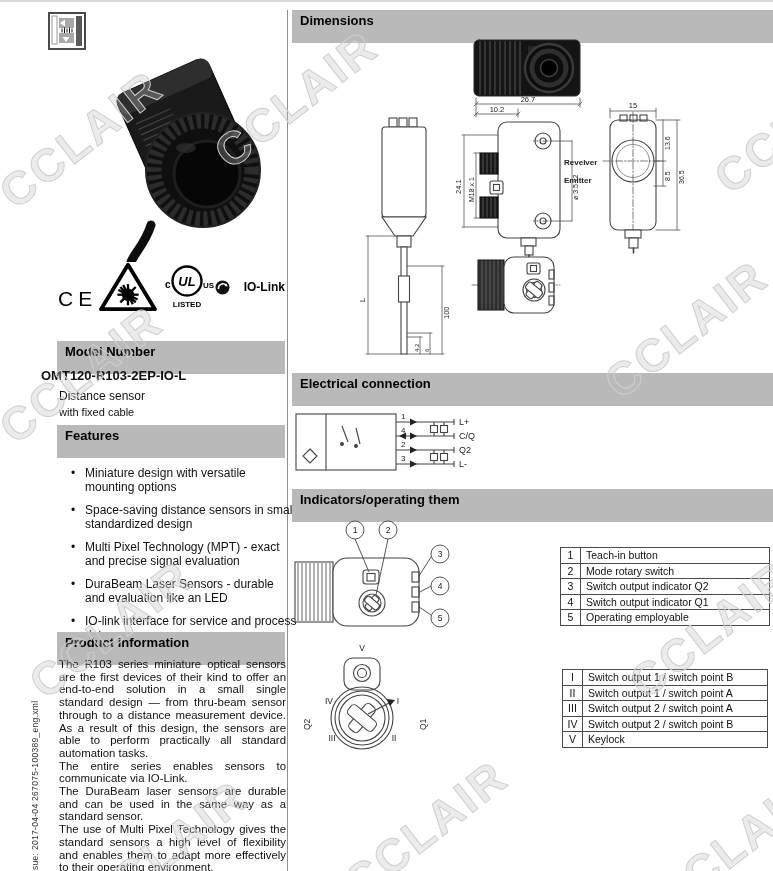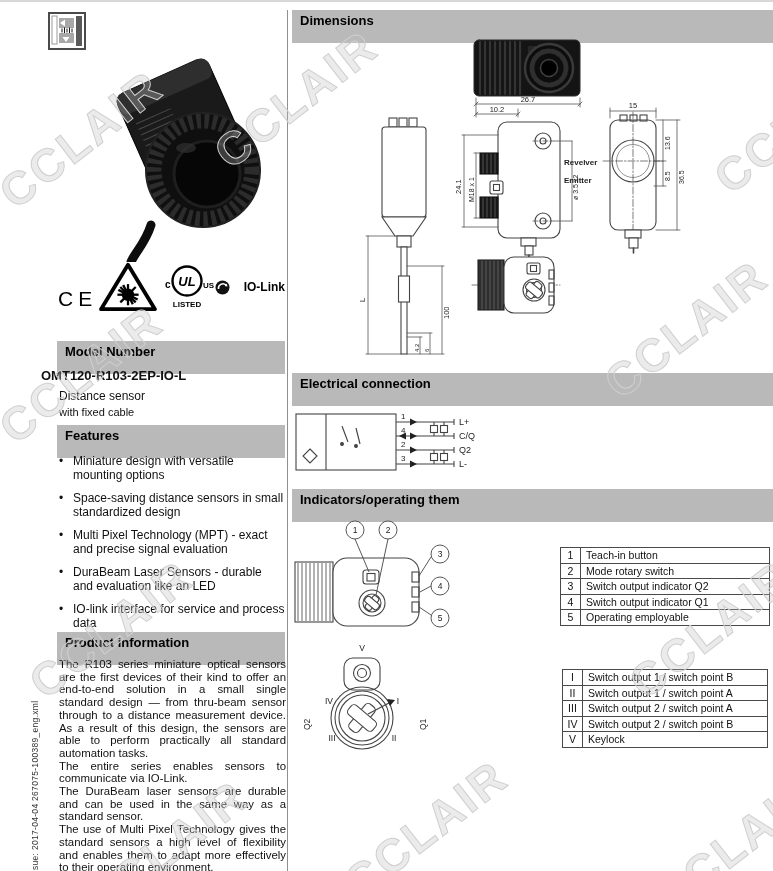--- a/index.html
+++ b/index.html
@@ -19,21 +19,21 @@
     transform:rotate(-38deg);pointer-events:none;white-space:nowrap;z-index:40;
   }
   .side-text{
     position:absolute;left:30px;top:868px;width:285px;
     transform:rotate(-90deg);transform-origin:0 0;
     font-size:8.5px;color:#333;letter-spacing:.3px;white-space:nowrap;
   }
   .model-number{position:absolute;left:41px;top:366px;font-size:13px;font-weight:bold;}
   .model-line1{position:absolute;left:59px;top:387px;font-size:12px;}
   .model-line2{position:absolute;left:59px;top:404px;font-size:11px;}
-  .features-list{position:absolute;left:59px;top:452px;width:226px;margin:0;padding:0;list-style:none;}
+  .features-list{position:absolute;left:59px;top:452px;width:226px;margin:12px;padding:0;list-style:none;}
   .features-list li{font-size:12px;line-height:14px;margin:0 0 9px 14px;position:relative;}
   .features-list li::before{content:"•";position:absolute;left:-14px;top:0;}
   .prodinfo{position:absolute;left:59px;top:656px;width:227px;font-size:11.4px;line-height:12.7px;text-align:justify;}
   .prodinfo p{margin:0;}
   table.legend{position:absolute;border-collapse:collapse;font-size:10.5px;background:#fff;}
   table.legend td{border:1px solid #4a4a4a;padding:1px 5px;line-height:12.5px;white-space:nowrap;}
   table.legend td.k{width:13px;text-align:center;padding:1px 3px;}
   .certs{position:absolute;left:58px;top:256px;width:227px;height:58px;display:flex;align-items:center;justify-content:space-between;}
   .ce-mark{font-size:21px;letter-spacing:5px;font-weight:400;color:#000;margin-top:24px;}
   .iolink{display:flex;align-items:center;gap:14px;font-size:12px;font-weight:bold;color:#000;white-space:nowrap;}

